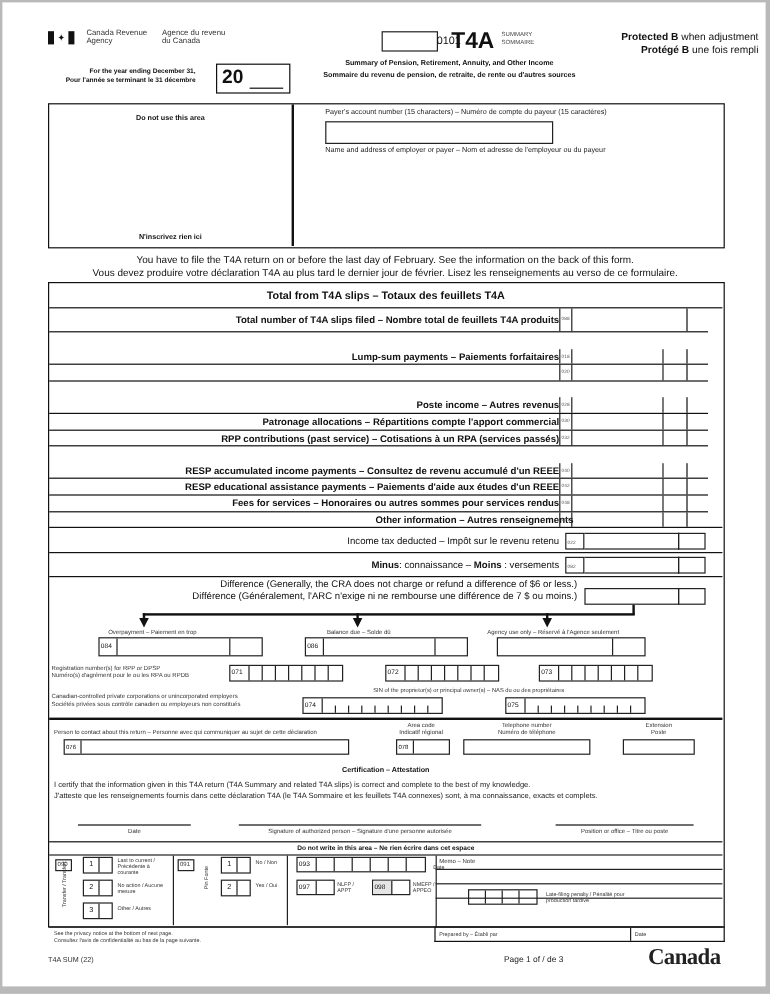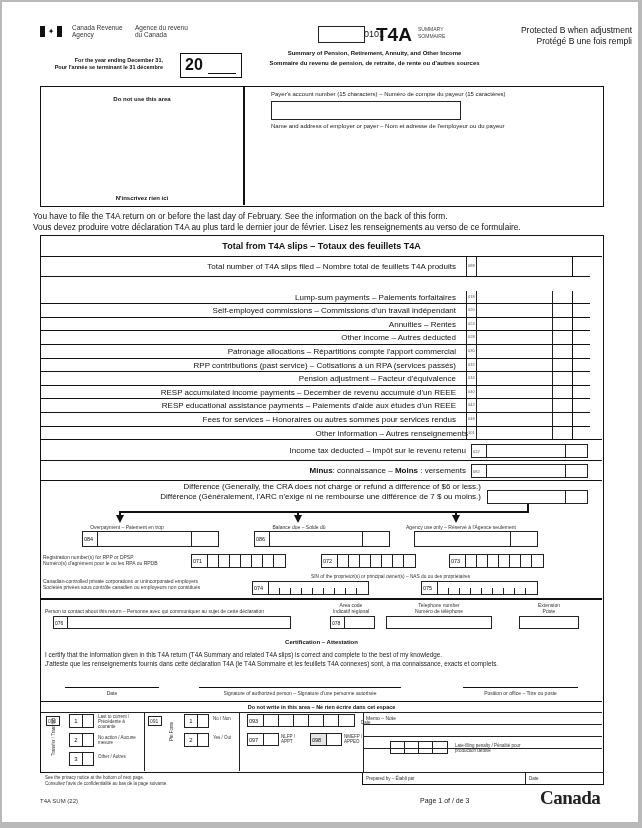--- a/index.html
+++ b/index.html
@@ -15,39 +15,39 @@
   .flag .mid { width: 12px; height: 11px; display: flex; align-items: center; justify-content: center; font-size: 8px; color: #111; }
   .agency { left: 70px; top: 22px; font-size: 6.5px; line-height: 7px; color: #333; }
   .agency-fr { left: 133px; top: 22px; font-size: 6.5px; line-height: 7px; color: #333; }
   .year-label { left: 36px; top: 55px; width: 125px; text-align: right; font-size: 5.5px; line-height: 7px; font-weight: bold; }
   .year-box { left: 178px; top: 51px; width: 62px; height: 25px; border: 1.5px solid #111; font-size: 16px; font-weight: bold; padding: 2px 0 0 4px; }
   .year-line { display: inline-block; width: 28px; border-bottom: 1px solid #111; margin-left: 5px; height: 14px; vertical-align: bottom; }
   .form-code { left: 316px; top: 24px; width: 31px; height: 17px; border: 1px solid #222; font-size: 9px; text-align: center; line-height: 15px; padding-left: 45px; }
   .t4a-title { left: 374px; top: 22px; font-size: 19px; font-weight: bold; }
   .summary-tag { left: 416px; top: 24px; font-size: 5px; line-height: 7px; color: #444; }
   .protected { left: 460px; top: 23px; width: 170px; text-align: right; font-size: 8.5px; line-height: 11px; }
-  .protected b { font-weight: normal; }
+  .protected b { font-weight: bold; }
   .subtitle-en { left: 250px; top: 48px; width: 245px; text-align: center; font-size: 6px; font-weight: bold; }
   .subtitle-fr { left: 265px; top: 58px; width: 215px; text-align: center; font-size: 6px; line-height: 7px; font-weight: bold; }
 
   
   .id-box { left: 38px; top: 84px; width: 564px; height: 121px; border: 1.5px solid #111; }
   .id-divider { left: 202px; top: 0; width: 1.5px; height: 118px; background: #111; }
   .no-use-top { left: 0; top: 9px; width: 202px; text-align: center; font-size: 6px; font-weight: bold; }
   .no-use-bot { left: 0; top: 108px; width: 202px; text-align: center; font-size: 6px; font-weight: bold; }
   .acct-label { left: 230px; top: 4px; font-size: 6px; color: #222; }
   .acct-input { left: 230px; top: 14px; width: 190px; height: 19px; border: 1px solid #222; }
   .name-label { left: 230px; top: 36px; font-size: 6px; color: #222; }
-  .deadline { left: 31px; top: 209px; width: 610px; text-align: left; font-size: 8.3px; line-height: 11px; color: #111; }
+  .deadline { left: 14px; top: 209px; width: 610px; text-align: center; font-size: 8.3px; line-height: 11px; color: #111; }
 
   
   .main { left: 38px; top: 233px; width: 564px; height: 538px; border: 1.5px solid #111; }
   .tbl-head { left: 0; top: 0; width: 561px; height: 21px; border-bottom: 1.5px solid #111; text-align: center; font-size: 9px; font-weight: bold; line-height: 20px; }
   .row { position: absolute; left: 0; width: 549px; height: 13.6px; border-bottom: 1.5px solid #111; }
-  .row .lbl { position: absolute; right: 134px; top: 2px; font-size: 8px; line-height: 10px; white-space: nowrap; }
+  .row .lbl { position: absolute; right: 124px; top: 2px; font-size: 8px; line-height: 10px; white-space: nowrap; font-weight: bold; }
   .row .code { position: absolute; left: 425px; top: 0; width: 11px; height: 100%; border-left: 1px solid #222; border-right: 1px solid #222; font-size: 4px; color: #555; padding: 3px 0 0 1px; }
   .row .amt { position: absolute; left: 436px; top: 0; width: 76px; height: 100%; border-right: 1px solid #222; }
   .row .cents { position: absolute; left: 512px; top: 0; width: 20px; height: 100%; border-right: 1.5px solid #111; }
   .row.first .amt { width: 96px; border-right: 1.5px solid #111; }
   .row.first { height: 20px; }
   .row.first .lbl { top: 5px; }
   .row.first .code { padding-top: 6px; }
 
   .tax-row { position: absolute; left: 0; width: 561px; height: 20px; border-bottom: 1.5px solid #111; }
   .tax-row .lbl { position: absolute; right: 136px; top: 5px; font-size: 8px; line-height: 10px; white-space: nowrap; }
@@ -161,57 +161,44 @@
       <span class="amt"></span>
 
     </div>
     <div class="row" style="top:54.6px;">
       <span class="lbl">Lump-sum payments – Paiements forfaitaires</span>
       <span class="code">018</span>
       <span class="amt"></span>
       <span class="cents"></span>
     </div>
     <div class="row" style="top:68.2px;">
-      <span class="lbl">Self-employed commissions – Commissions d'un travail indépendant</span>
       <span class="code">020</span>
       <span class="amt"></span>
       <span class="cents"></span>
     </div>
-    <div class="row" style="top:81.8px;">
-      <span class="lbl">Annuities – Rentes</span>
-      <span class="code">024</span>
-      <span class="amt"></span>
-      <span class="cents"></span>
-    </div>
     <div class="row" style="top:95.4px;">
-      <span class="lbl">Other income – Autres deducted</span>
+      <span class="lbl">Poste income – Autres revenus</span>
       <span class="code">028</span>
       <span class="amt"></span>
       <span class="cents"></span>
     </div>
     <div class="row" style="top:109px;">
       <span class="lbl">Patronage allocations – Répartitions compte l'apport commercial</span>
       <span class="code">030</span>
       <span class="amt"></span>
       <span class="cents"></span>
     </div>
     <div class="row" style="top:122.6px;">
       <span class="lbl">RPP contributions (past service) – Cotisations à un RPA (services passés)</span>
       <span class="code">032</span>
       <span class="amt"></span>
       <span class="cents"></span>
     </div>
-    <div class="row" style="top:136.2px;">
-      <span class="lbl">Pension adjustment – Facteur d'équivalence</span>
-      <span class="code">034</span>
-      <span class="amt"></span>
-      <span class="cents"></span>
-    </div>
     <div class="row" style="top:149.8px;">
-      <span class="lbl">RESP accumulated income payments – December de revenu accumulé d'un REEE</span>
+      <span class="lbl">RESP accumulated income payments – Consultez de revenu accumulé d'un REEE</span>
       <span class="code">040</span>
       <span class="amt"></span>
       <span class="cents"></span>
     </div>
     <div class="row" style="top:163.4px;">
       <span class="lbl">RESP educational assistance payments – Paiements d'aide aux études d'un REEE</span>
       <span class="code">042</span>
       <span class="amt"></span>
       <span class="cents"></span>
     </div>

